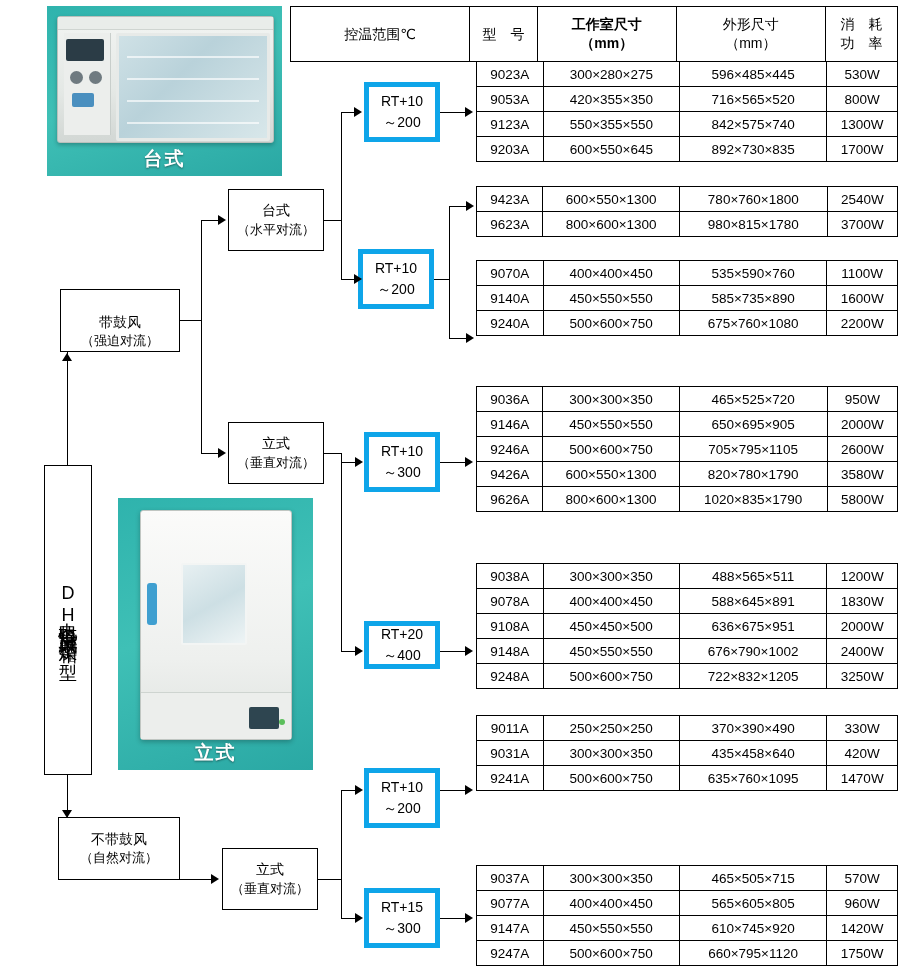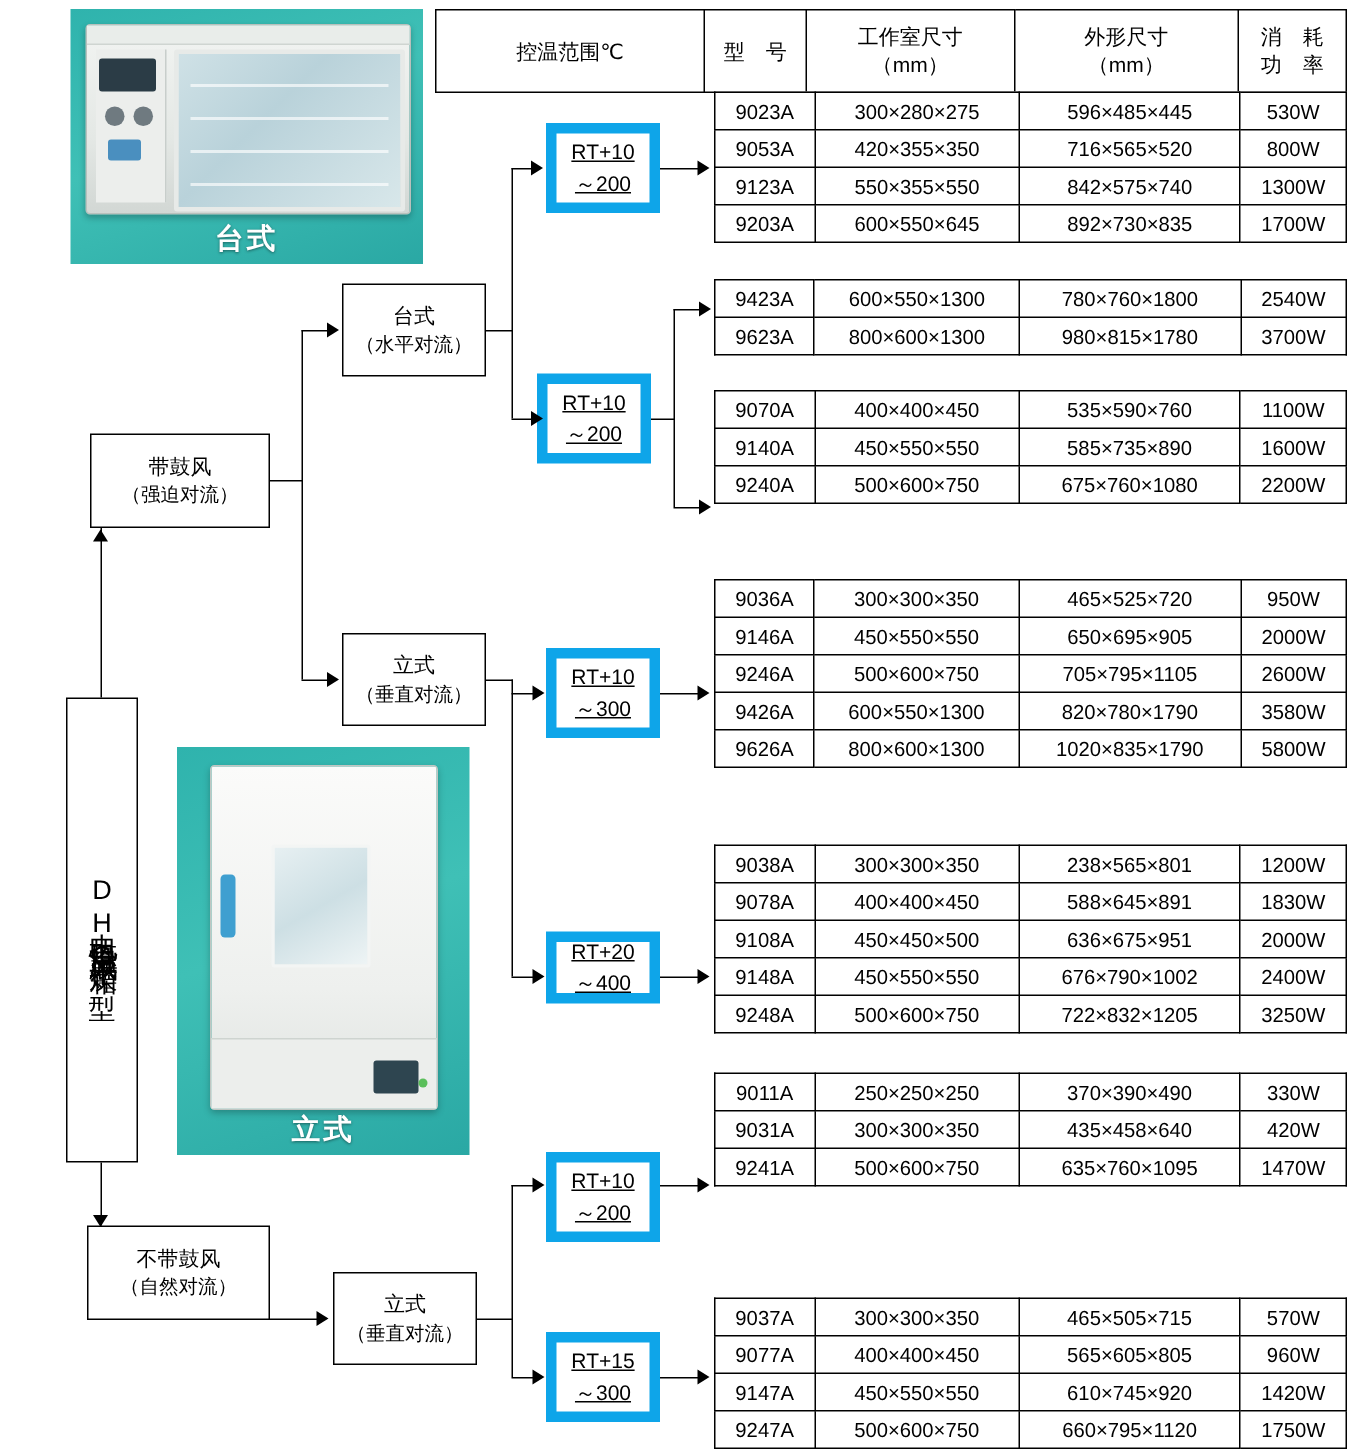--- a/index.html
+++ b/index.html
@@ -81,23 +81,23 @@
   }
   .vtitle span{
     writing-mode:vertical-rl;
     text-orientation:upright;
     font-size:19px;letter-spacing:3px;
     white-space:nowrap;
   }
 
   
   .tbox{
-    position:absolute;border:7px solid #0ea5e9;background:#fff;box-sizing:border-box;
+    position:absolute;border:5px solid #0ea5e9;background:#fff;box-sizing:border-box;
     display:flex;flex-direction:column;align-items:center;justify-content:center;
-    font-size:14px;line-height:1.5;text-decoration:underline;
+    font-size:14px;line-height:1.5;
   }
 
   
   table.spec{
     position:absolute;border-collapse:collapse;background:#fff;
     font-size:13.5px;
   }
   table.spec td,table.spec th{
     border:1px solid #000;
     text-align:center;
@@ -155,21 +155,21 @@
   <div class="cap">立式</div>
 </div>
 
 <div class="vtitle" style="left:44px;top:465px;width:48px;height:310px;">
   <span>电热恒温鼓风干燥箱</span>
 </div>
 <div class="abs" style="left:56px;top:583px;width:24px;font-size:18px;letter-spacing:2px;writing-mode:vertical-rl;text-orientation:upright;">
   <span>DHG型</span>
 </div>
 
-<div class="box" style="left:60px;top:289px;width:120px;height:63px;">
+<div class="box" style="left:60px;top:289px;width:120px;height:63px;justify-content:flex-end;">
   <div>带鼓风</div>
   <div class="l2">（强迫对流）</div>
 </div>
 <div class="box" style="left:58px;top:817px;width:122px;height:63px;">
   <div>不带鼓风</div>
   <div class="l2">（自然对流）</div>
 </div>
 
 <div class="box" style="left:228px;top:189px;width:96px;height:62px;">
   <div>台式</div>
@@ -207,21 +207,21 @@
 <div class="tbox" style="left:364px;top:888px;width:76px;height:60px;">
   <div>RT+15</div>
   <div>～300</div>
 </div>
 
 <table class="spec" style="left:290px;top:6px;">
   <tbody>
       <tr class="hdr">
     <td style="width:182px;">控温范围℃</td>
     <td class="c-model">型　号</td>
-    <td class="c-work" style="height:54px;">
+    <td class="c-work" style="height:54px;font-weight:bold;">
       <div>工作室尺寸</div>
       <div>（mm）</div>
     </td>
     <td class="c-out">
       <div>外形尺寸</div>
       <div>（mm）</div>
     </td>
     <td class="c-pow">
       <div>消　耗</div>
       <div>功　率</div>
@@ -332,21 +332,21 @@
         <td class="c-pow">5800W</td>
       </tr>
   </tbody>
 </table>
 
 <table class="spec" style="left:476px;top:563px;">
   <tbody>
     <tr>
         <td class="c-model">9038A</td>
         <td class="c-work">300×300×350</td>
-        <td class="c-out">238×565×801</td>
+        <td class="c-out">488×565×511</td>
         <td class="c-pow">1200W</td>
       </tr>
     <tr>
         <td class="c-model">9078A</td>
         <td class="c-work">400×400×450</td>
         <td class="c-out">588×645×891</td>
         <td class="c-pow">1830W</td>
       </tr>
     <tr>
         <td class="c-model">9108A</td>

